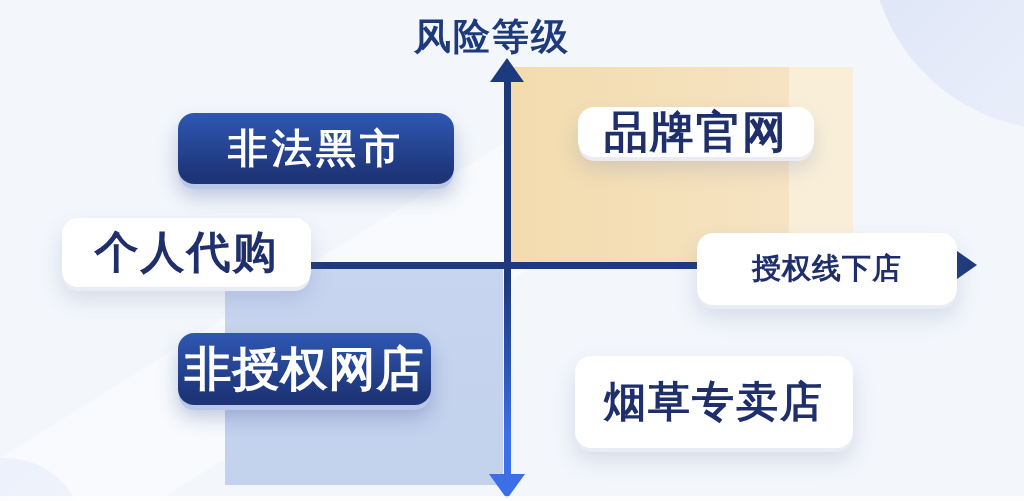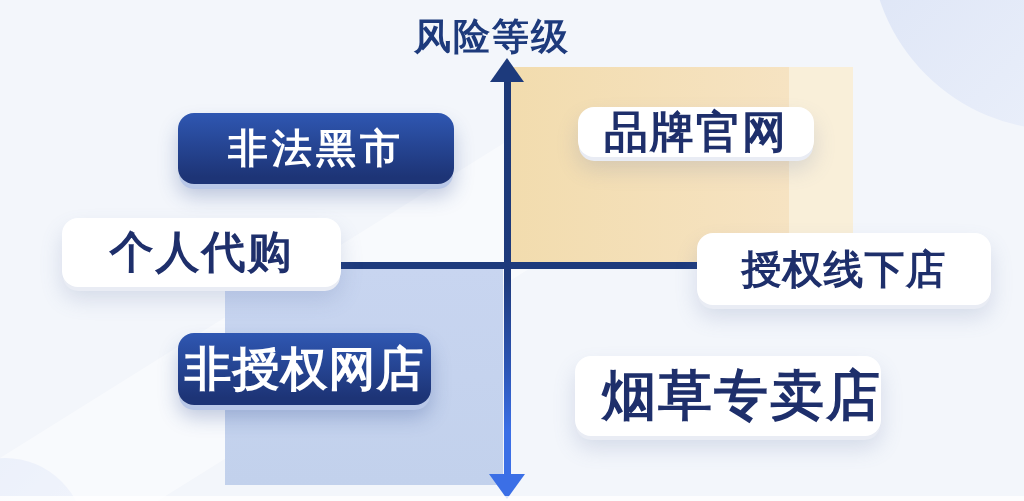--- a/index.html
+++ b/index.html
@@ -78,24 +78,24 @@
     color:#ffffff;
     box-shadow:0 6px 0 -1px var(--pill-dark-rim,#b9c8e8), 0 12px 20px rgba(40,70,140,.28);
   }
   .pill.light{
     background:#ffffff;
     color:var(--pill-text-dark,#1e2f6b);
     box-shadow:0 5px 0 -1px #e9ecf4, 0 12px 22px rgba(90,110,160,.20);
   }
   .p-illegal   {left:178px;top:85px; width:276px;height:71px;font-size:40px;letter-spacing:4px;margin-top:28px;}
   .p-brand     {left:578px;top:107px;width:236px;height:50px;font-size:44px;letter-spacing:2px;}
-  .p-daigou    {left:62px; top:218px;width:279px;height:69px;font-size:44px;letter-spacing:2px;}
-  .p-offline   {left:697px;top:233px;width:294px;height:72px;font-size:40px;letter-spacing:1px;}
+  .p-daigou    {left:62px; top:218px;width:249px;height:69px;font-size:44px;letter-spacing:2px;}
+  .p-offline   {left:697px;top:233px;width:260px;height:72px;font-size:29px;letter-spacing:1px;}
   .p-unauth    {left:178px;top:333px;width:253px;height:72px;font-size:47px;letter-spacing:1px;}
-  .p-tobacco   {left:575px;top:356px;width:278px;height:80px;font-size:54px;letter-spacing:2px;padding-left:28px;}
+  .p-tobacco   {left:575px;top:356px;width:278px;height:92px;font-size:42px;letter-spacing:2px;}
 
   
   .axis-title{
     position:absolute;left:404px;top:12px;width:176px;
     text-align:center;font-size:37px;font-weight:bold;letter-spacing:2px;
     color:var(--navy,#1d3a7c);
   }
 </style>
 </head>
 <body>

